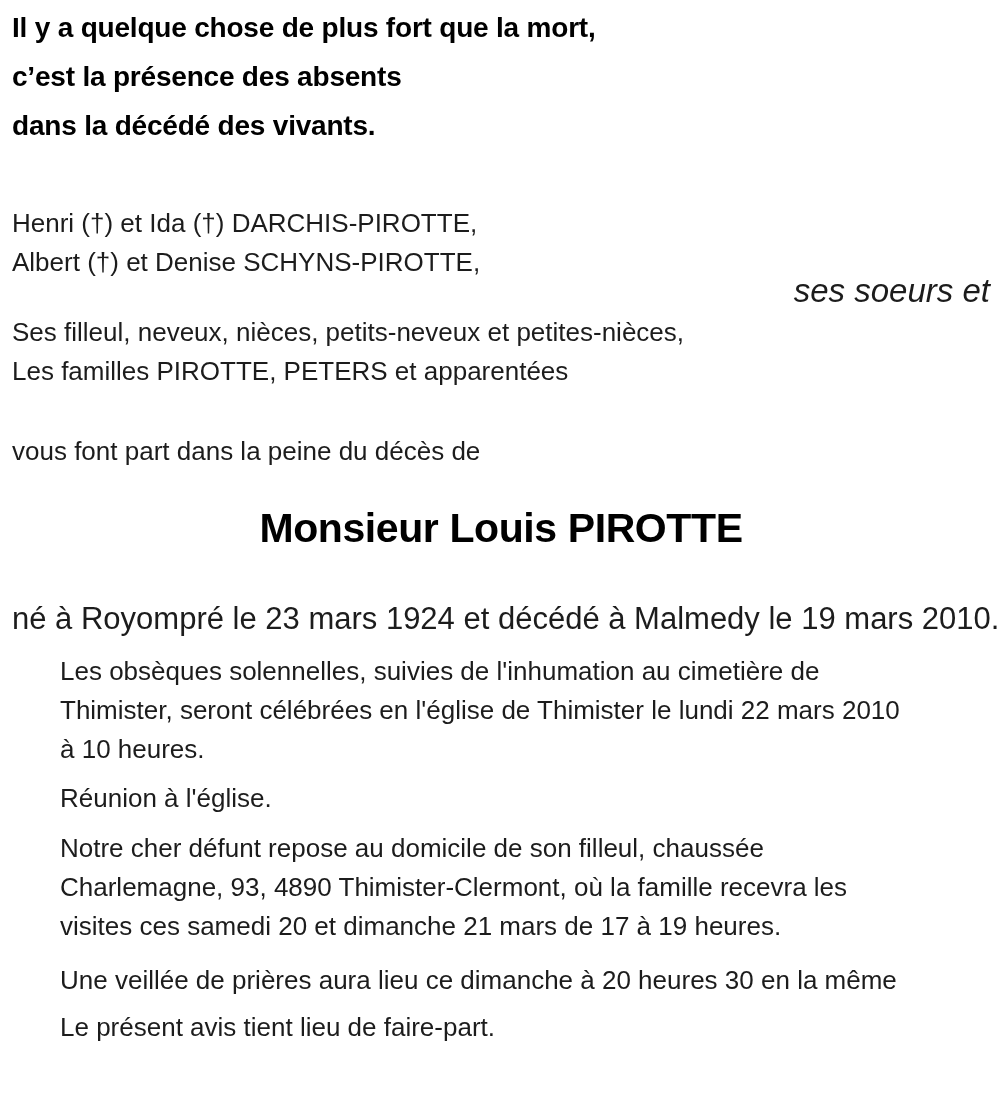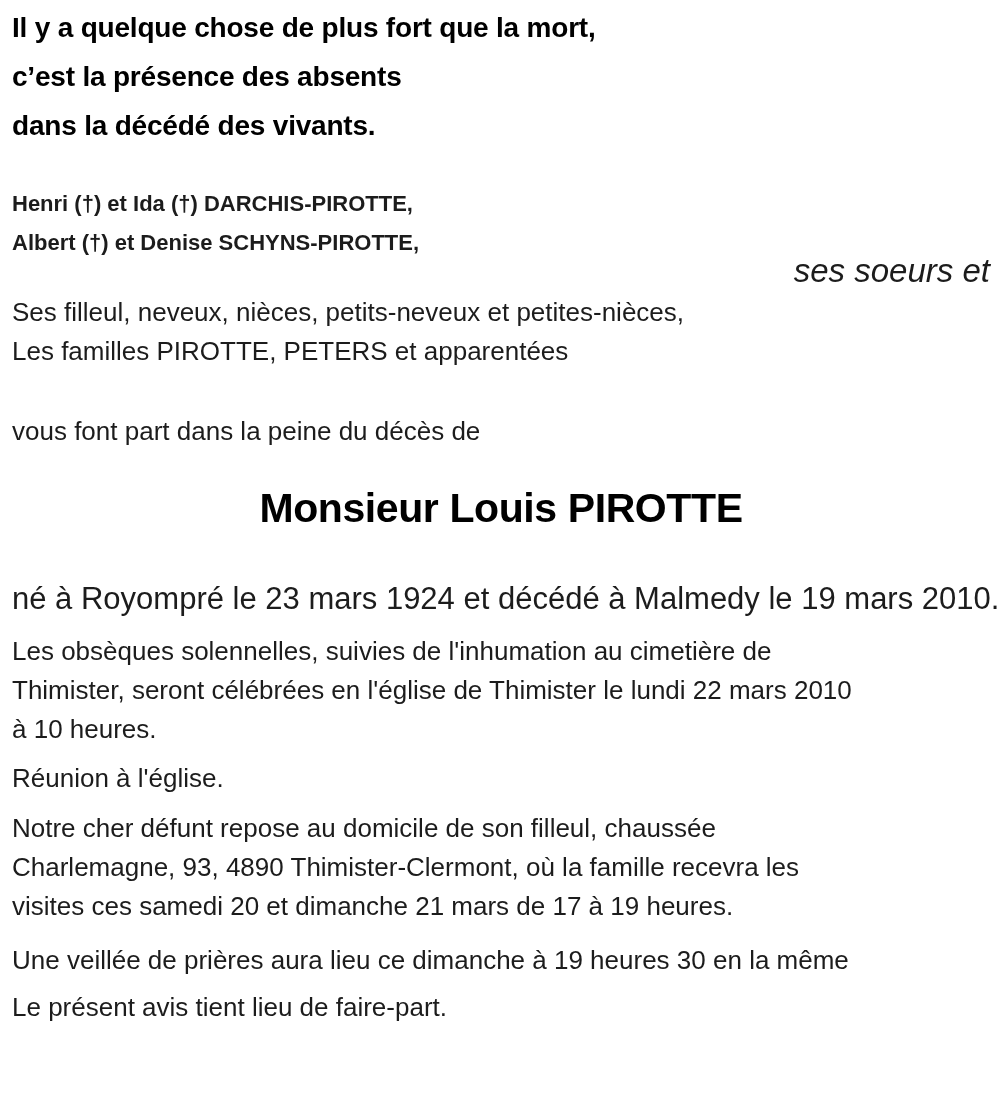--- a/index.html
+++ b/index.html
@@ -22,24 +22,23 @@
 
   .quote {
     margin-top: 3px;
     font-size: 28px;
     line-height: 49px;
     font-weight: 700;
     color: #000000;
     letter-spacing: -0.2px;
   }
   .relatives {
-    margin-top: 34px;
-    font-size: 22px;
+    margin-top: 54px;
+    font-size: 26px;
     line-height: 39px;
-    font-weight: bold;
   }
   .relation {
     margin-top: -9px;
     font-size: 33px;
     line-height: 36px;
     font-style: italic;
     text-align: right;
   }
   .family {
     margin-top: 4px;
@@ -61,20 +60,21 @@
     text-align: center;
   }
   .born {
     margin-top: 47px;
     font-size: 31px;
     line-height: 39px;
   }
   .para {
     font-size: 26px;
     line-height: 39px;
+    margin-left: 48px;
   }
   .funeral  { margin-top: 14px; }
   .reunion  { margin-top: 10px; }
   .repose   { margin-top: 11px; }
   .vigil    { margin-top: 15px; }
   .notice   { margin-top: 8px;  }
 </style>
 </head>
 <body>
 
@@ -122,20 +122,20 @@
     <div class="line">Réunion à l'église.</div>
   </div>
 
   <div class="para repose">
     <div class="line">Notre cher défunt repose au domicile de son filleul, chaussée</div>
     <div class="line">Charlemagne, 93, 4890 Thimister-Clermont, où la famille recevra les</div>
     <div class="line">visites ces samedi 20 et dimanche 21 mars de 17 à 19 heures.</div>
   </div>
 
   <div class="para vigil">
-    <div class="line">Une veillée de prières aura lieu ce dimanche à 19 heures 30 en la même</div>
+    <div class="line">Une veillée de prières aura lieu ce dimanche à 20 heures 30 en la même</div>
   </div>
 
   <div class="para notice">
     <div class="line">Le présent avis tient lieu de faire-part.</div>
   </div>
 
 </div>
 
 </body></html>

